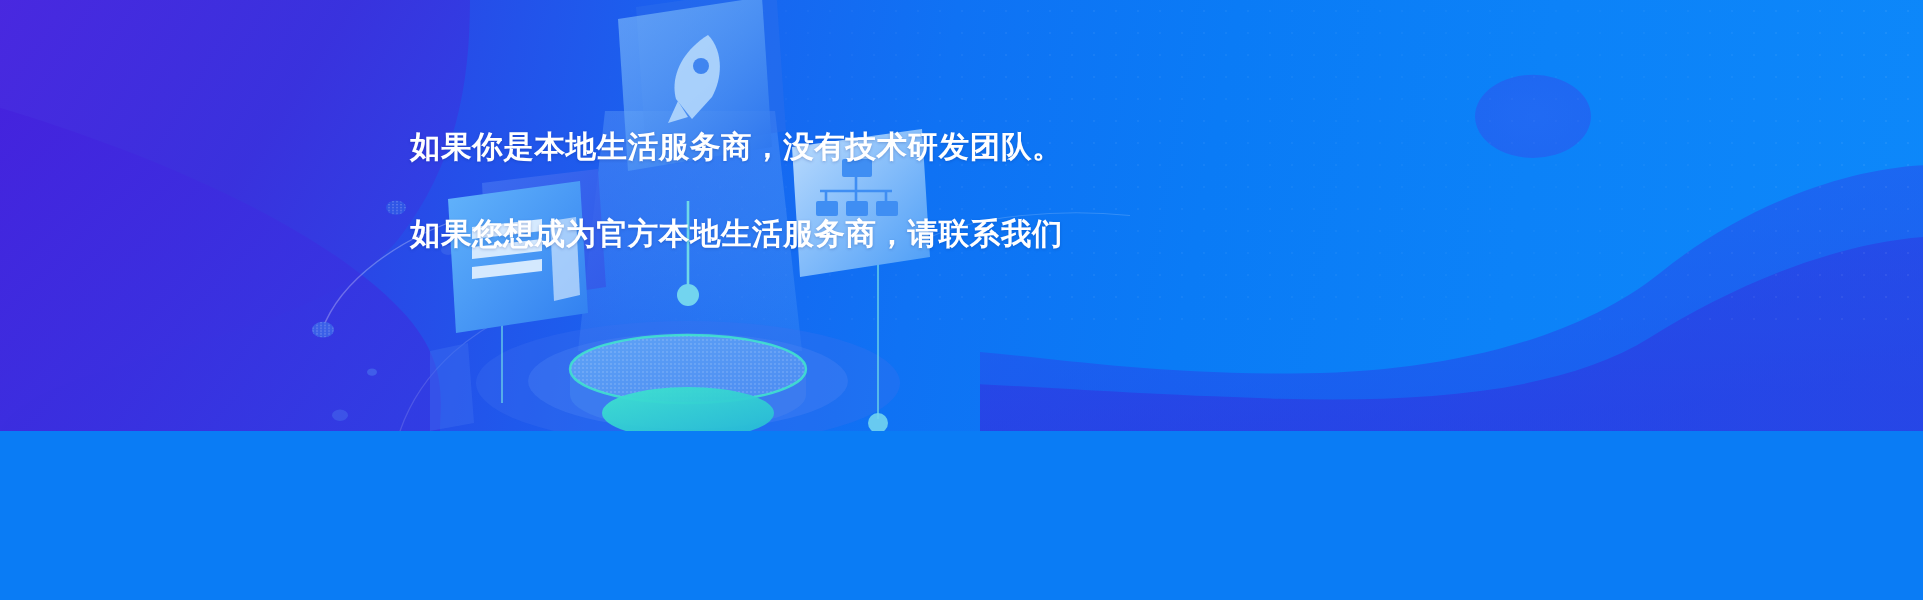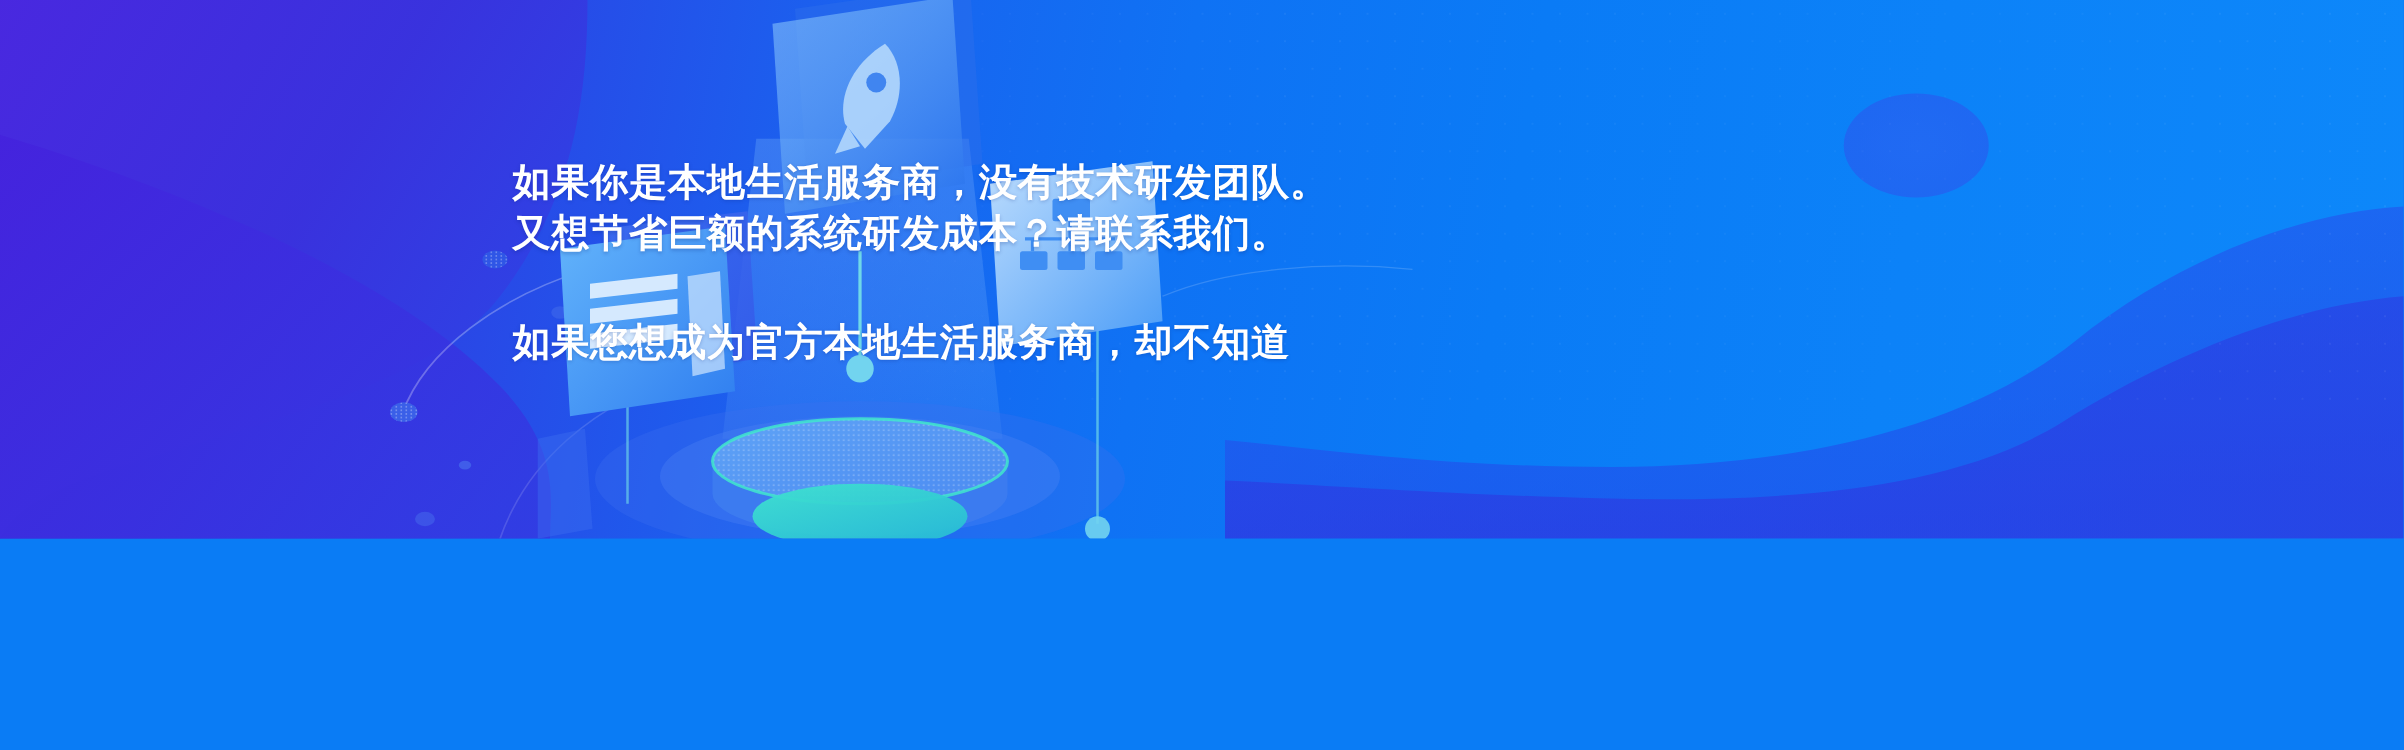--- a/index.html
+++ b/index.html
@@ -229,20 +229,19 @@
     <g fill="#b9dcfd" opacity="0.85">
       <path d="M108,54 C122,68 124,94 112,116 L92,138 L76,118 C70,96 82,70 108,54 Z"></path>
       <circle cx="101" cy="85" r="8" fill="#3f84f0"></circle>
       <path d="M78,120 L68,142 L88,136 Z"></path>
     </g>
   </svg>
 
   <div class="copy">
     <div class="para">
       <div class="line">如果你是本地生活服务商，没有技术研发团队。</div>
-      <div class="line">又想节省巨额的系统研发成本？请联系我们。</div>
     </div>
     <div class="para">
-      <div class="line">如果您想成为官方本地生活服务商，却不知道</div>
+      <div class="line">如果您想成为官方本地生活服务商，请联系我们</div>
     </div>
   </div>
 
 </div>
 
 </body></html>

